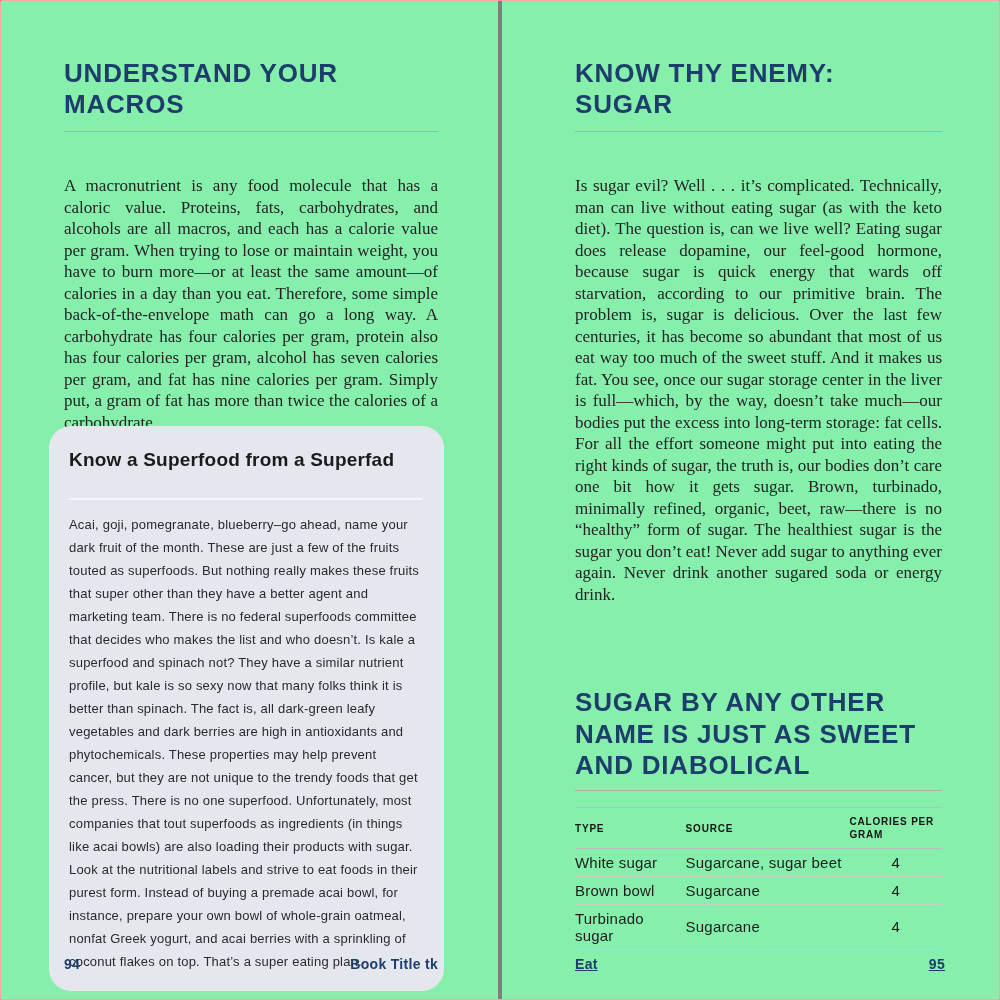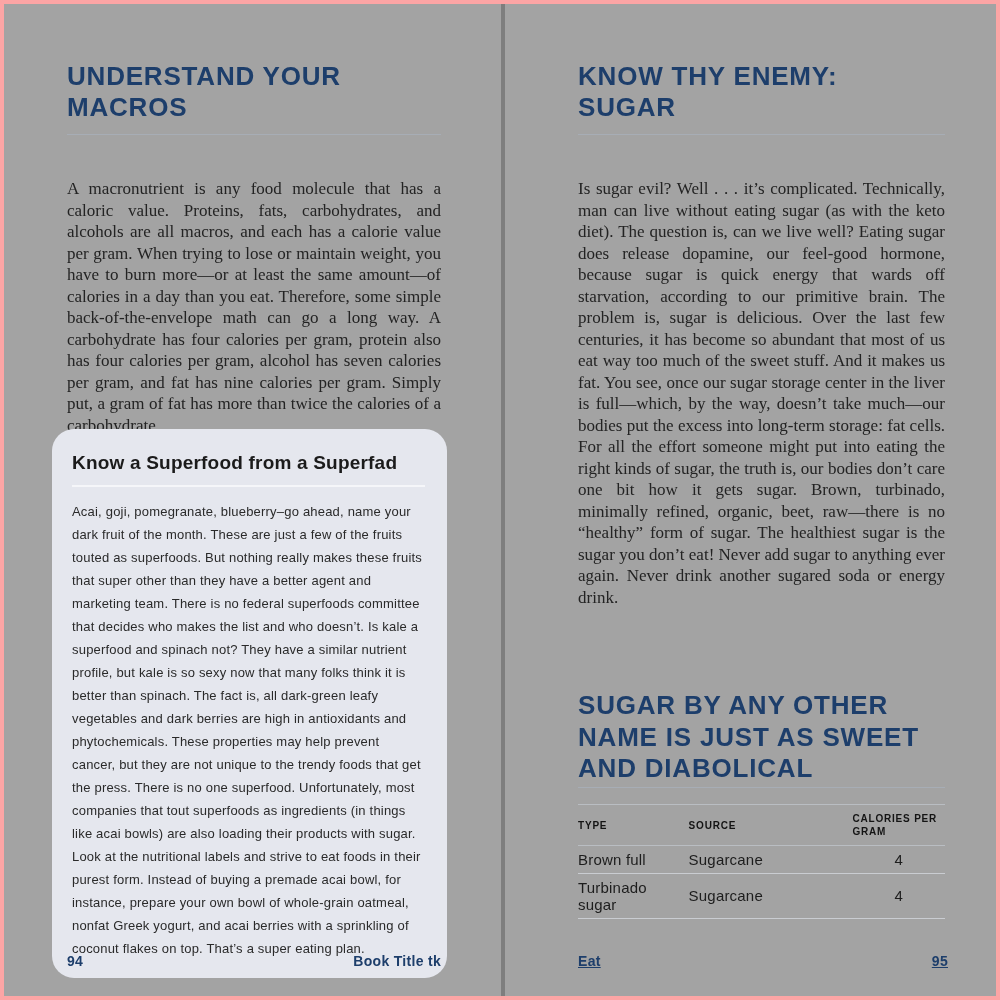--- a/index.html
+++ b/index.html
@@ -1,22 +1,22 @@
 <!DOCTYPE html>
 <html><head>
 <meta charset="utf-8">
 <style>
   * { margin: 0; padding: 0; box-sizing: border-box; }
   html, body { background: #ffffff; }
   .spread {
     position: relative;
     width: 1000px;
     height: 1000px;
-    background: #a3a3a3;
-    border: 4px solid #fca5a5;
+    background: #86efac;
+    border: 1px solid #fca5a5;
     font-family: "Liberation Sans", sans-serif;
     overflow: hidden;
     padding-left: 48px;
   }
   .center-divider {
     position: absolute;
     left: 497px; top: 0;
     width: 4px; height: 100%;
     background: #7e7e7e;
   }
@@ -57,35 +57,35 @@
     min-height: 500px;
     background: #e5e7ee;
     border-radius: 22px;
     padding: 23px 22px 18px 20px;
   }
   .callout-title {
     font-size: 19px;
     font-weight: bold;
     color: #1b1b1b;
     letter-spacing: 0.2px;
-    margin-bottom: 11px;
+    margin-bottom: 27px;
   }
   .callout-rule {
     border: none;
     border-top: 2px solid #f5f6f9;
     margin-bottom: 13px;
   }
   .callout-body {
     font-size: 13px;
     line-height: 23px;
     color: #2a2a2a;
     letter-spacing: 0.2px;
   }
 
-  .subheading { margin-top: 82px; margin-bottom: 3px; }
+  .subheading { margin-top: 82px; margin-bottom: 9px; }
 
   .sugar-table {
     width: 100%;
     border-collapse: collapse;
     margin-top: 16px;
     border-top: 1px solid #b9bdc2;
   }
   .sugar-table th {
     font-size: 10px;
     font-weight: bold;
@@ -163,21 +163,26 @@
       <table class="sugar-table">
         <thead>
           <tr>
             <th class="col-type">TYPE</th>
             <th class="col-source">SOURCE</th>
             <th class="col-cal cal-cell">CALORIES PER GRAM</th>
           </tr>
         </thead>
         <tbody>
           <tr>
-            <td>Brown full</td>
+            <td>White sugar</td>
+            <td>Sugarcane, sugar beet</td>
+            <td class="cal-cell">4</td>
+          </tr>
+          <tr>
+            <td>Brown bowl</td>
             <td>Sugarcane</td>
             <td class="cal-cell">4</td>
           </tr>
           <tr>
             <td>Turbinado sugar</td>
             <td>Sugarcane</td>
             <td class="cal-cell">4</td>
           </tr>
         </tbody>
       </table>

